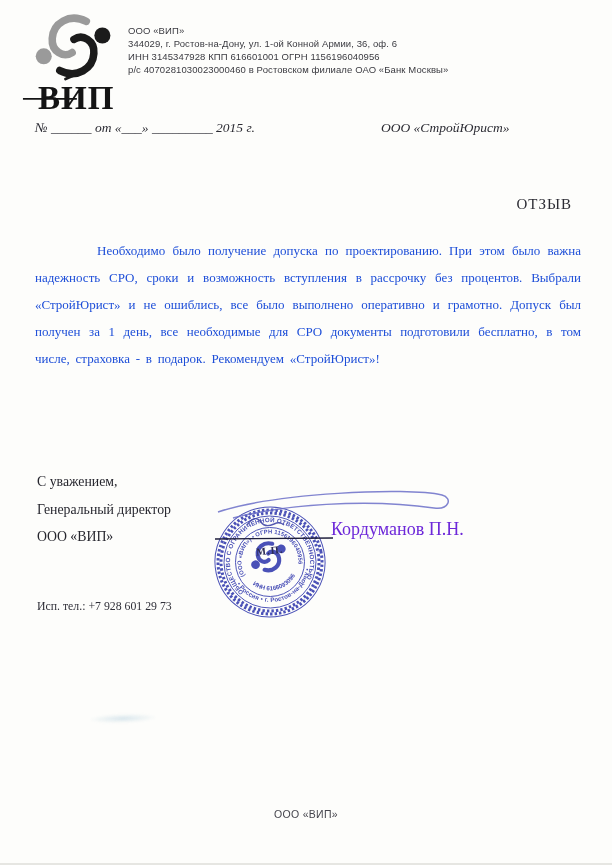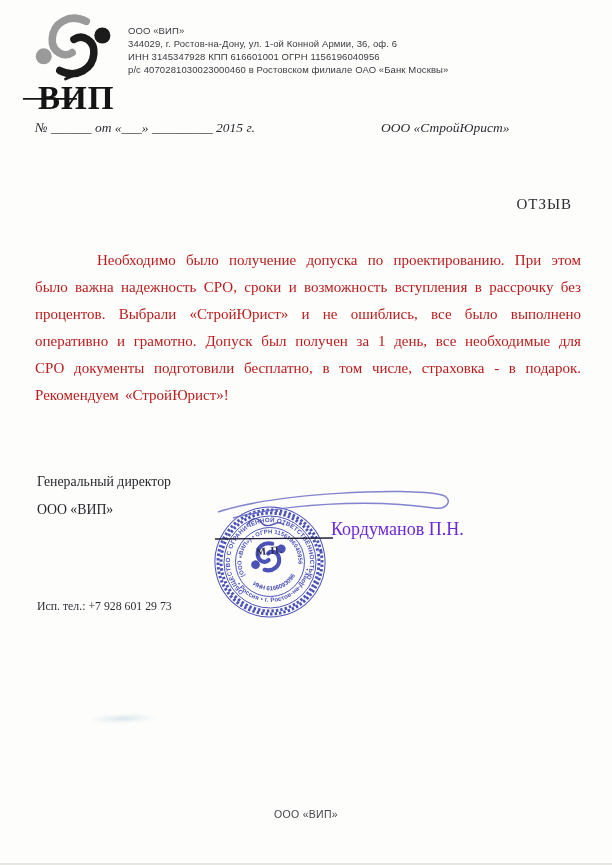--- a/index.html
+++ b/index.html
@@ -16,23 +16,23 @@
     color:#3a3a40;letter-spacing:.1px;
   }
   
   .ref-line{position:absolute;left:35px;top:120px;width:542px;font-size:13.5px;color:#2b2b33;font-style:italic;}
   .ref-right{position:absolute;left:346px;top:0;}
   
   .doc-title{position:absolute;left:0;top:196px;width:572px;text-align:right;
     font-size:15px;letter-spacing:1px;color:#2b2b33;}
   
   .body-text{
-    position:absolute;left:35px;top:247px;width:546px;
-    font-size:15px;line-height:27px;text-align:justify;text-align-last:left;
-    text-indent:62px;word-spacing:2.5px;color:#b91c1c;
+    position:absolute;left:35px;top:237px;width:546px;
+    font-size:13px;line-height:27px;text-align:justify;text-align-last:left;
+    text-indent:62px;word-spacing:2.5px;color:#1d4ed8;
   }
   
   .closing{position:absolute;left:37px;top:468px;font-size:13.8px;line-height:27.5px;color:#26262e;}
   .signer-name{position:absolute;left:331px;top:519px;font-size:18px;color:#6d28d9;}
   
   .stamp{position:absolute;left:200px;top:492px;width:140px;height:140px;opacity:.93;}
   .signature{position:absolute;left:195px;top:482px;width:270px;height:84px;}
   .mp-mark{position:absolute;left:256px;top:545px;font-size:10.5px;font-weight:bold;
     color:#2c2c55;transform:rotate(-6deg);letter-spacing:1px;}
   
@@ -73,20 +73,21 @@
   <div class="ref-line">
     <span>№ ______  от «___» _________  2015 г.</span>
     <span class="ref-right">ООО «СтройЮрист»</span>
   </div>
 
   <div class="doc-title">ОТЗЫВ</div>
 
   <div class="body-text">Необходимо было получение допуска по проектированию.  При этом было важна надежность СРО, сроки и возможность вступления в рассрочку без процентов. Выбрали «СтройЮрист» и не ошиблись, все было выполнено оперативно и грамотно. Допуск был получен за 1 день, все необходимые для СРО документы подготовили бесплатно, в том числе, страховка - в подарок. Рекомендуем «СтройЮрист»!</div>
 
   <div class="closing">
+    <div>С уважением,</div>
     <div>Генеральный директор</div>
     <div>ООО «ВИП»</div>
   </div>
   <div class="signer-name">Кордуманов П.Н.</div>
 
   <svg class="stamp" viewBox="0 0 140 140">
     <defs>
       <path id="arcOuterTop" d="M 41.7 98.3 A 40 40 0 1 1 98.3 98.3" fill="none"></path>
       <path id="arcOuterBot" d="M 30 70 A 40 40 0 0 0 110 70" fill="none"></path>
       <path id="arcInnerTop" d="M 46.65 86.36 A 28.5 28.5 0 1 1 93.35 86.36" fill="none"></path>

